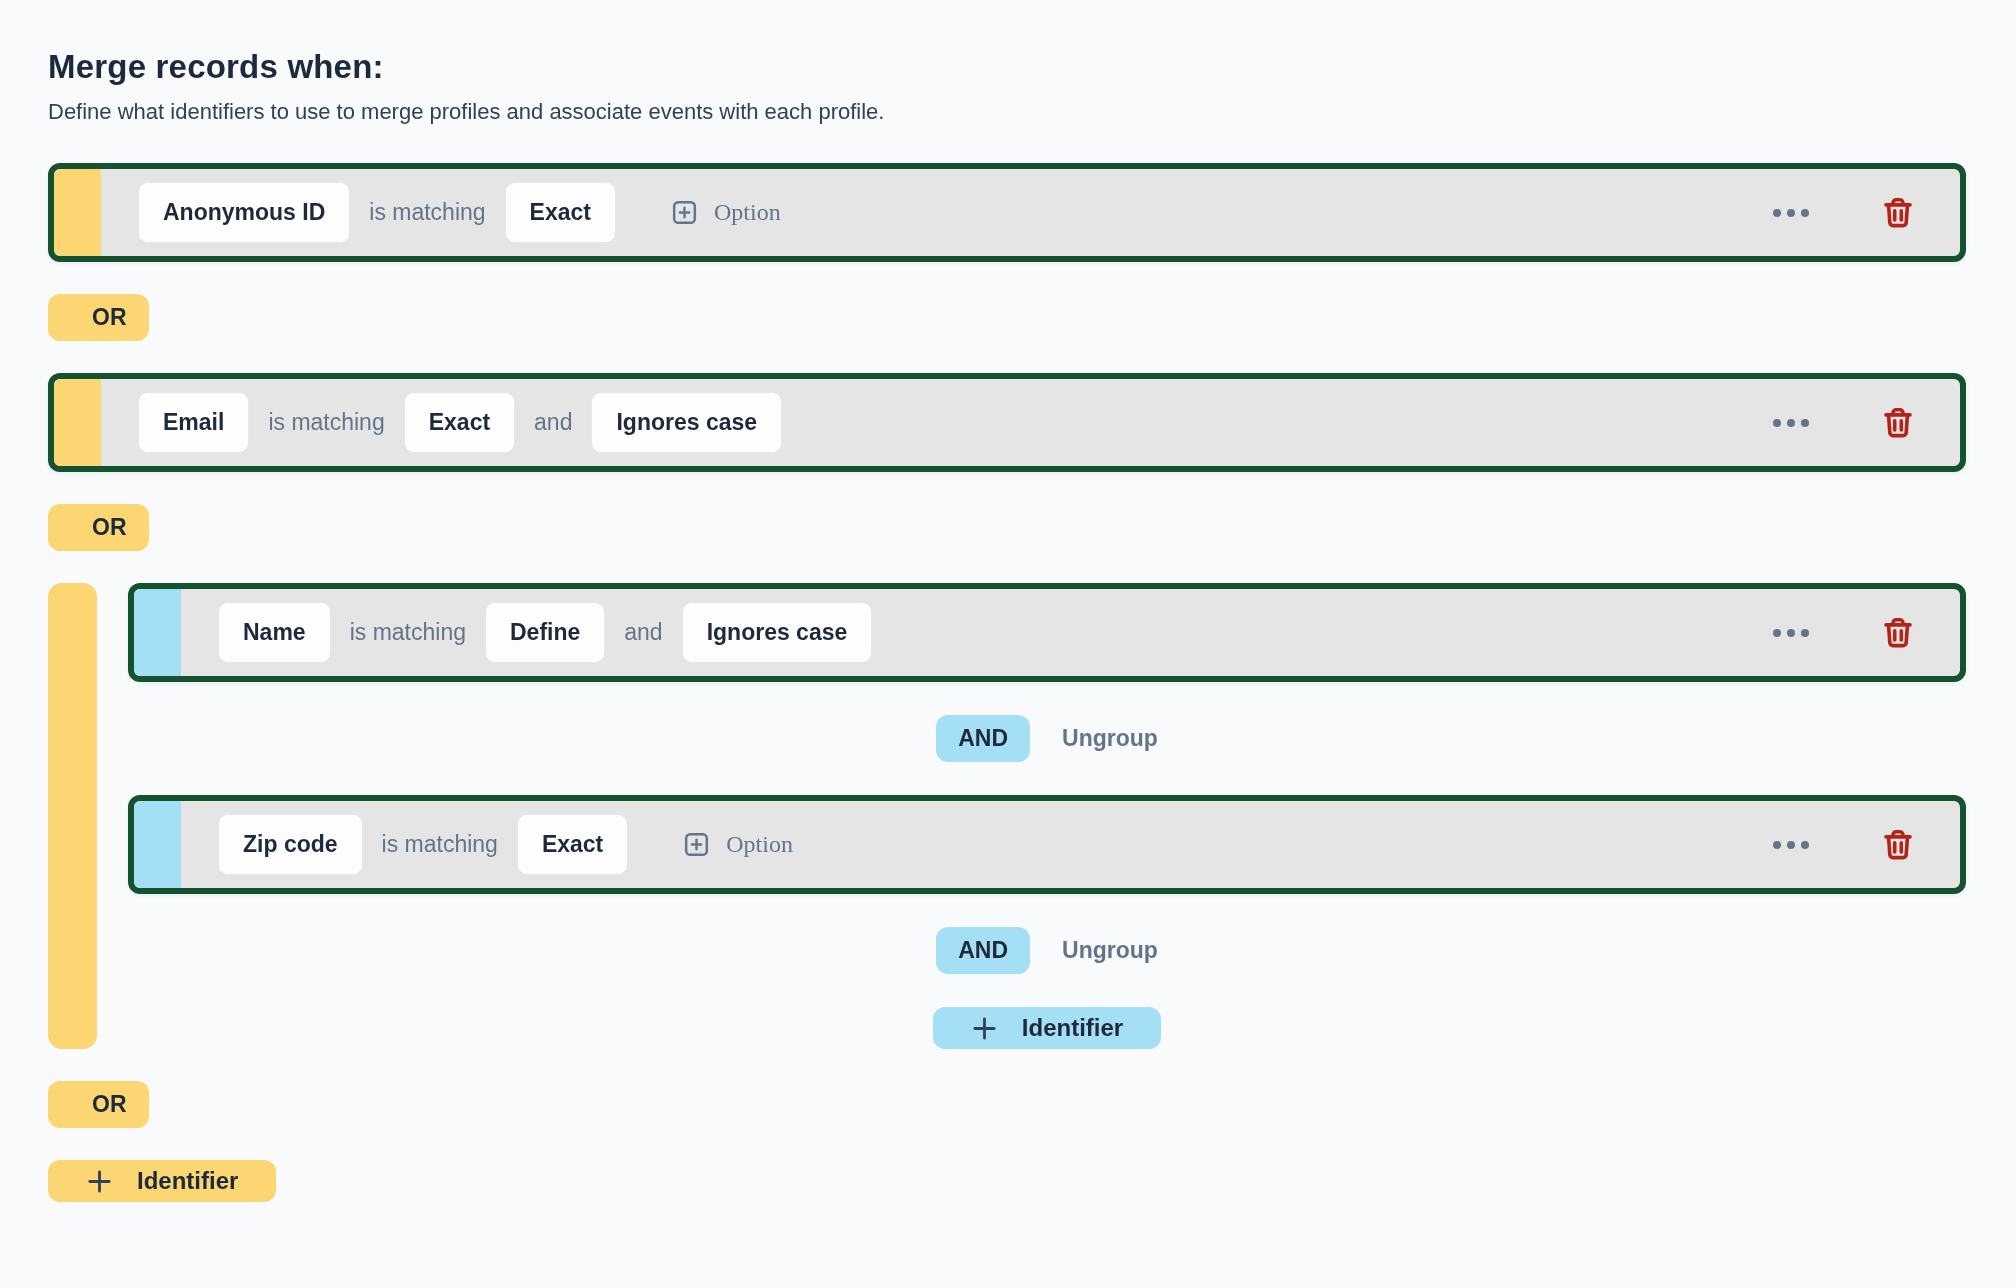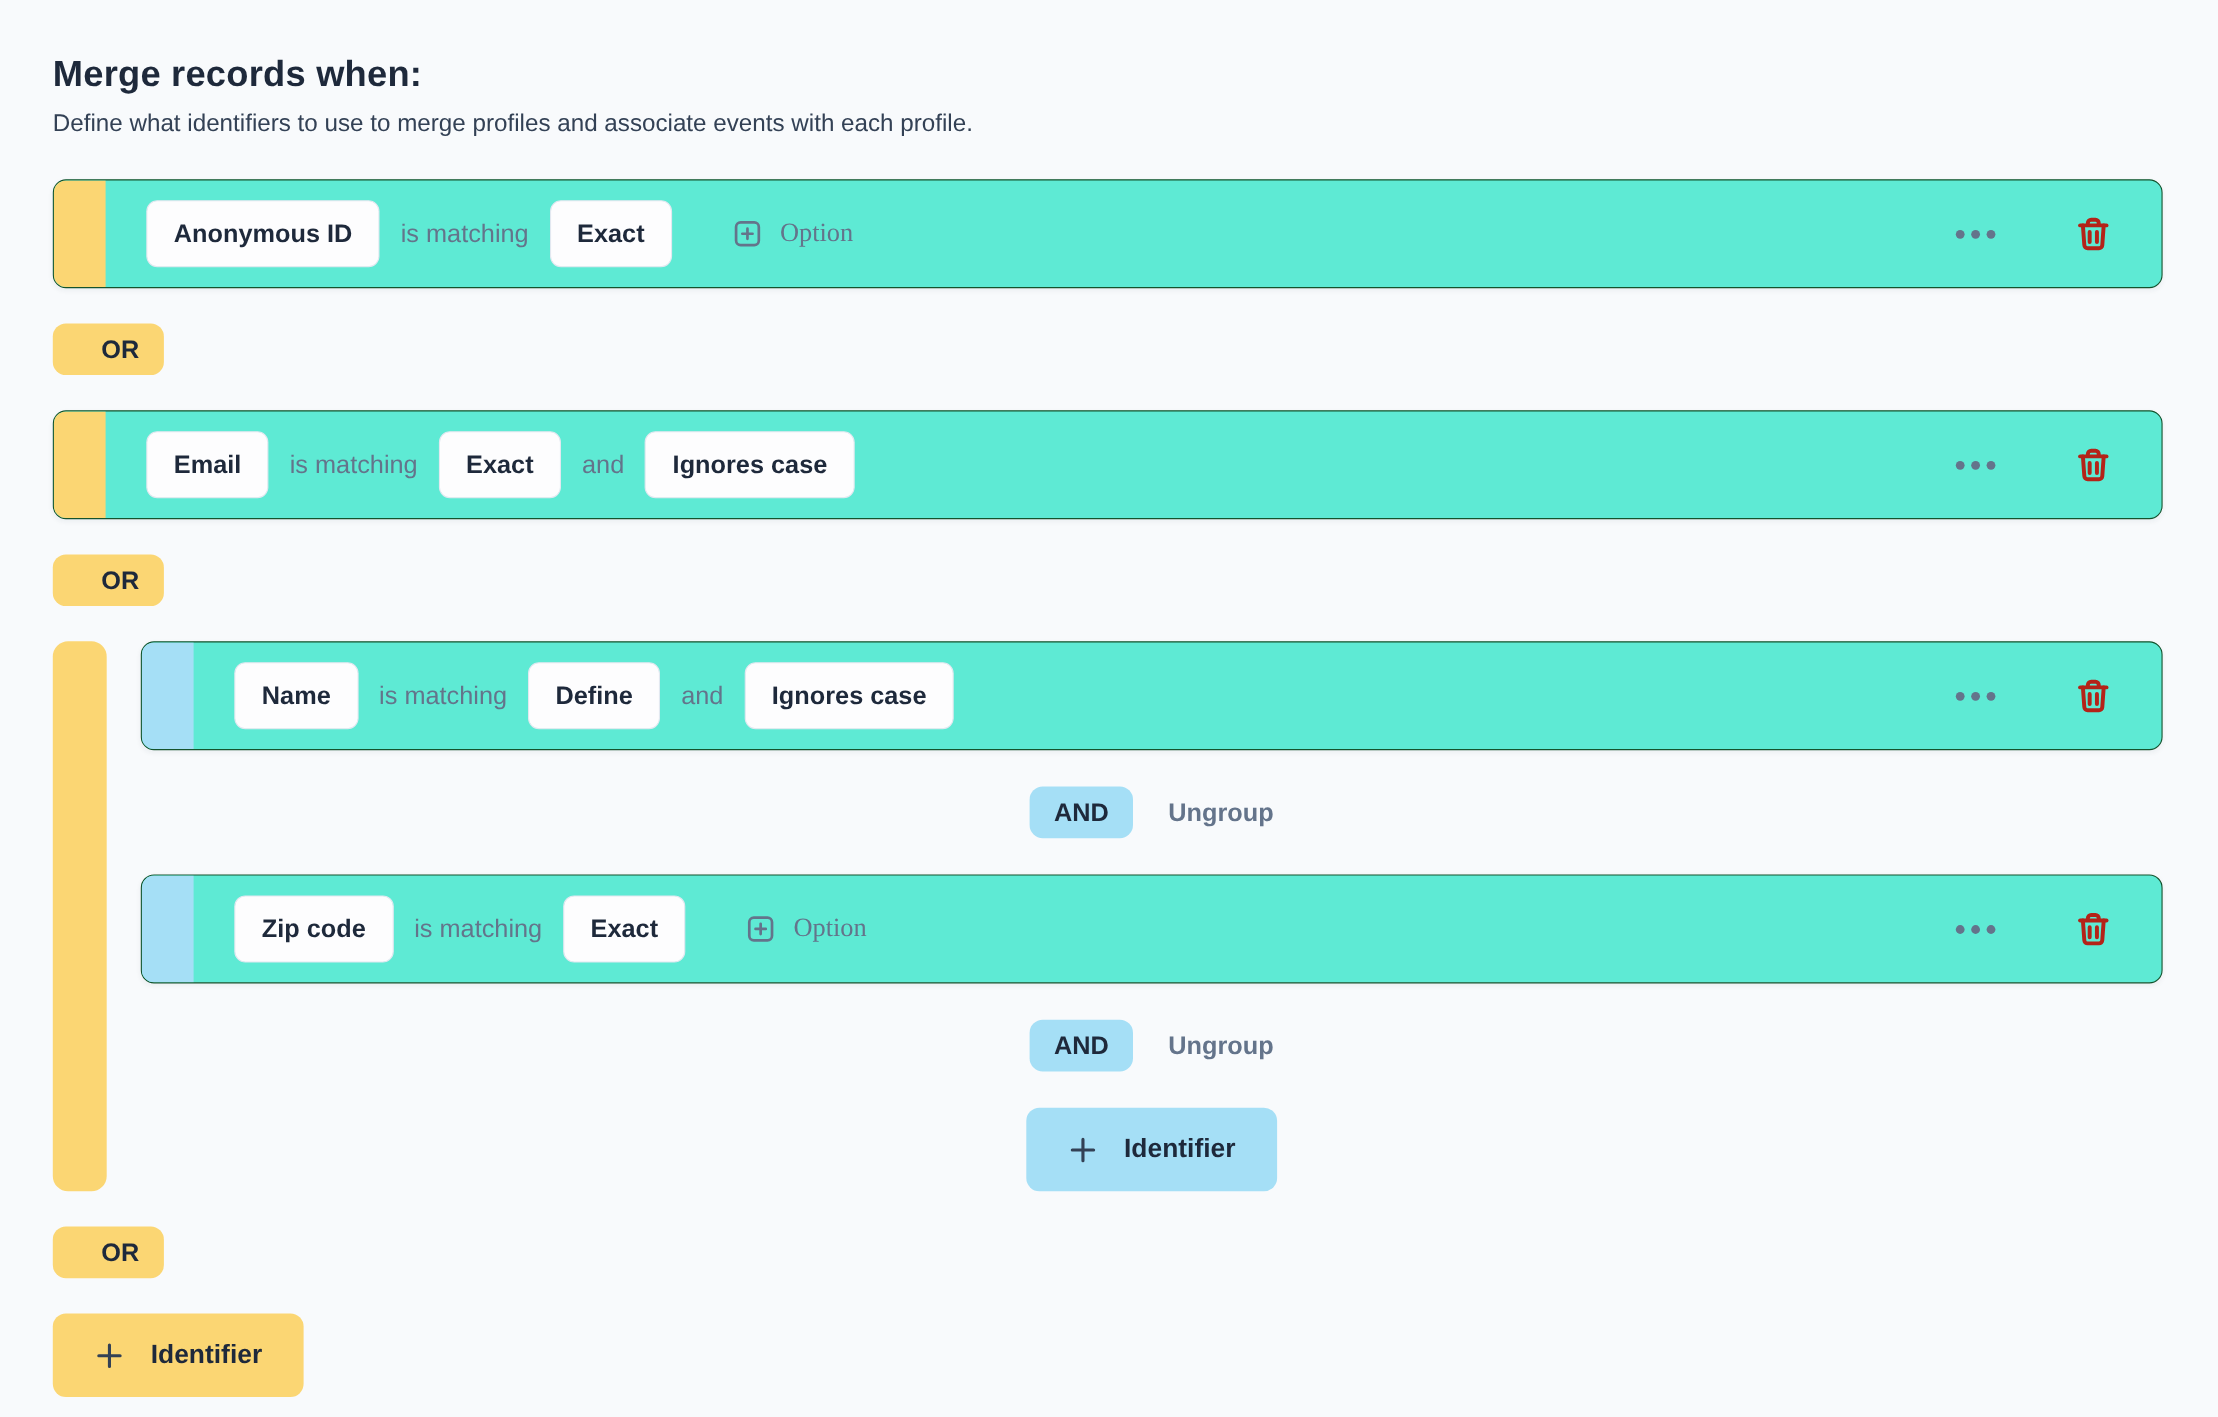--- a/index.html
+++ b/index.html
@@ -7,21 +7,21 @@
     font-family:"Liberation Sans","DejaVu Sans",sans-serif; color:#1e293b; }
   .page { padding:48px 50px 0 48px; }
 
   .page-title { font-size:33px; font-weight:700; letter-spacing:.2px; color:#1e293b; }
   .page-subtitle { margin-top:13px; font-size:22px; font-weight:400; color:#334155; }
 
   .builder { margin-top:38px; display:flex; flex-direction:column; align-items:flex-start; gap:32px; }
 
   
   .rule-card { display:flex; align-items:stretch; height:99px; width:1918px;
-    background:#5eead4; border:1px solid #14532d; border-radius:12px; overflow:hidden;
+    background:#e5e5e5; border:6px solid #14532d; border-radius:12px; overflow:hidden;
     box-shadow:0 2px 5px rgba(23,36,60,0.05); }
   .rule-card .accent { width:47px; flex:0 0 47px; }
   .accent.yellow { background:#fbd673; }
   .accent.blue   { background:#a5dff6; }
   .rule-body { flex:1; display:flex; align-items:center; gap:19px; padding:0 44px 0 37px; }
 
   .chip { display:inline-flex; align-items:center; height:61px; padding:0 24px;
     background:#fdfdfe; border:1.5px solid #e2e8f0; border-radius:10px;
     font-size:23px; font-weight:600; color:#1e293b; cursor:pointer; white-space:nowrap; }
   .muted-label { font-size:23px; font-weight:400; color:#64748b; white-space:nowrap; }
@@ -46,21 +46,21 @@
   .group { display:flex; align-items:stretch; }
   .group-bar { width:49px; flex:0 0 49px; border-radius:14px; background:#fbd673; }
   .group-content { margin-left:31px; display:flex; flex-direction:column; align-items:center; gap:33px; }
   .group-content .rule-card { width:1838px; }
 
   .and-row { display:flex; align-items:center; gap:32px; }
   .ungroup-btn { background:none; border:none; cursor:pointer; font-family:inherit;
     font-size:23px; font-weight:600; color:#64748b; }
 
   
-  .identifier-btn { display:inline-flex; align-items:center; gap:22px; height:76px;
+  .identifier-btn { display:inline-flex; align-items:center; gap:22px; height:42px;
     padding:0 38px 0 36px; border:none; border-radius:12px; cursor:pointer; font-family:inherit; }
   .identifier-btn .id-label { font-size:24px; font-weight:700; color:#1e293b; }
   .identifier-btn.yellow { background:#fbd673; }
   .identifier-btn.blue   { background:#a5dff6; }
 </style>
 </head>
 <body>
 
 <div class="page">
 

